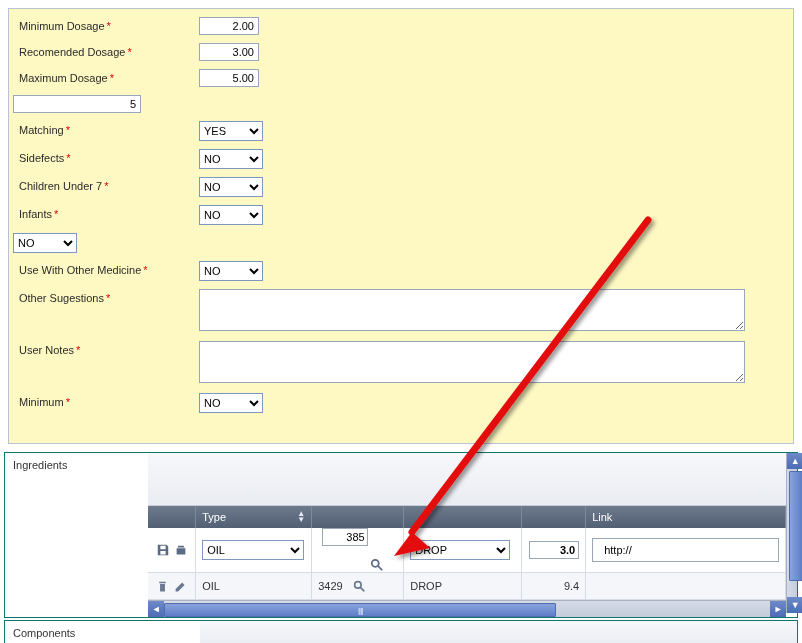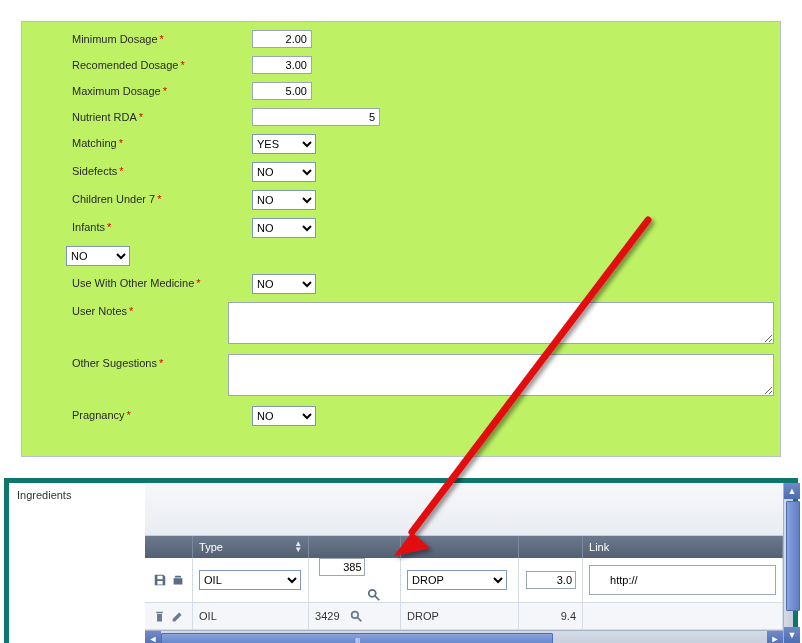--- a/index.html
+++ b/index.html
@@ -11,24 +11,23 @@
     background: #fff;
   }
   body {
     width: 802px;
     height: 643px;
     overflow: hidden;
     position: relative;
   }
   .panel {
     border: 1px solid #b9c3cf;
-    margin: 21px;
+    margin: 8px;
     position: relative;
-    background: #bef264;
-    padding-left: 40px;
+    background: #fef9c3;
   }
   .form-area {
     height: 434px;
     overflow: hidden;
   }
   .section-row {
     border-bottom: 0px solid #eee;
     display: flex;
     align-items: flex-start;
   }
@@ -83,21 +82,21 @@
   }
   
   .sub-panel .sub-title {
     padding: 6px 8px;
     font-size: 11px;
     color: #333;
     width: 150px;
     box-sizing: border-box;
   }
   .sub-panel {
-    border: 5px solid #0f766e;
+    border: 1px solid #0f766e;
     margin: 2px 4px;
     background: #fff;
   }
   .grid-host {
     display: flex;
   }
   .grid-area {
     flex: 1 1 auto;
     position: relative;
     margin-left: 45px;
@@ -167,28 +166,29 @@
     box-sizing: border-box;
   }
   input.grid-qty {
     width: 50px;
     height: 18px;
     font-size: 11px;
     text-align: right;
     border: 1px solid #9aa7b6;
     box-sizing: border-box;
     padding-right: 3px;
+    font-weight: bold;
   }
   input.grid-link {
     width: 190px;
-    height: 30px;
+    height: 24px;
     font-size: 11px;
     border: 1px solid #9aa7b6;
     box-sizing: border-box;
-    padding-left: 20px;
+    padding-left: 11px;
   }
   .icon-btn {
     width: 14px;
     height: 14px;
     display: inline-flex;
     align-items: center;
     justify-content: center;
     color: #556;
   }
   .vtrack {
@@ -293,23 +293,20 @@
   <div class="section-row">
     <div class="label-col">
       <span>Maximum Dosage</span><span class="req">*</span>
     </div>
     <div class="field-col">
       <input class="num" value="5.00" style="">
     </div>
   </div>
 
   <div class="section-row">
-    <div class="label-col">
-      <span>Nutrient RDA</span><span class="req">*</span>
-    </div>
     <div class="field-col">
       <input class="rda" value="5" style="">
     </div>
   </div>
 
   <div class="section-row">
     <div class="label-col">
       <span>Matching</span><span class="req">*</span>
     </div>
     <div class="field-col">
@@ -366,39 +363,39 @@
     </div>
     <div class="field-col">
       <select class="yn">
         <option selected="">NO</option>
       </select>
     </div>
   </div>
 
   <div class="section-row">
     <div class="label-col">
+      <span>Other Sugestions</span><span class="req">*</span>
+    </div>
+    <div class="field-col">
+      <textarea class="bigtext" style=""></textarea>
+    </div>
+  </div>
+
+  <div class="section-row">
+    <div class="label-col">
       <span>User Notes</span><span class="req">*</span>
     </div>
     <div class="field-col">
       <textarea class="bigtext" style=""></textarea>
     </div>
   </div>
 
   <div class="section-row">
     <div class="label-col">
-      <span>Other Sugestions</span><span class="req">*</span>
-    </div>
-    <div class="field-col">
-      <textarea class="bigtext" style=""></textarea>
-    </div>
-  </div>
-
-  <div class="section-row">
-    <div class="label-col">
-      <span>Pragnancy</span><span class="req">*</span>
+      <span>Minimum</span><span class="req">*</span>
     </div>
     <div class="field-col">
       <select class="yn">
         <option selected="">NO</option>
       </select>
     </div>
   </div>
 
 </div>
 

